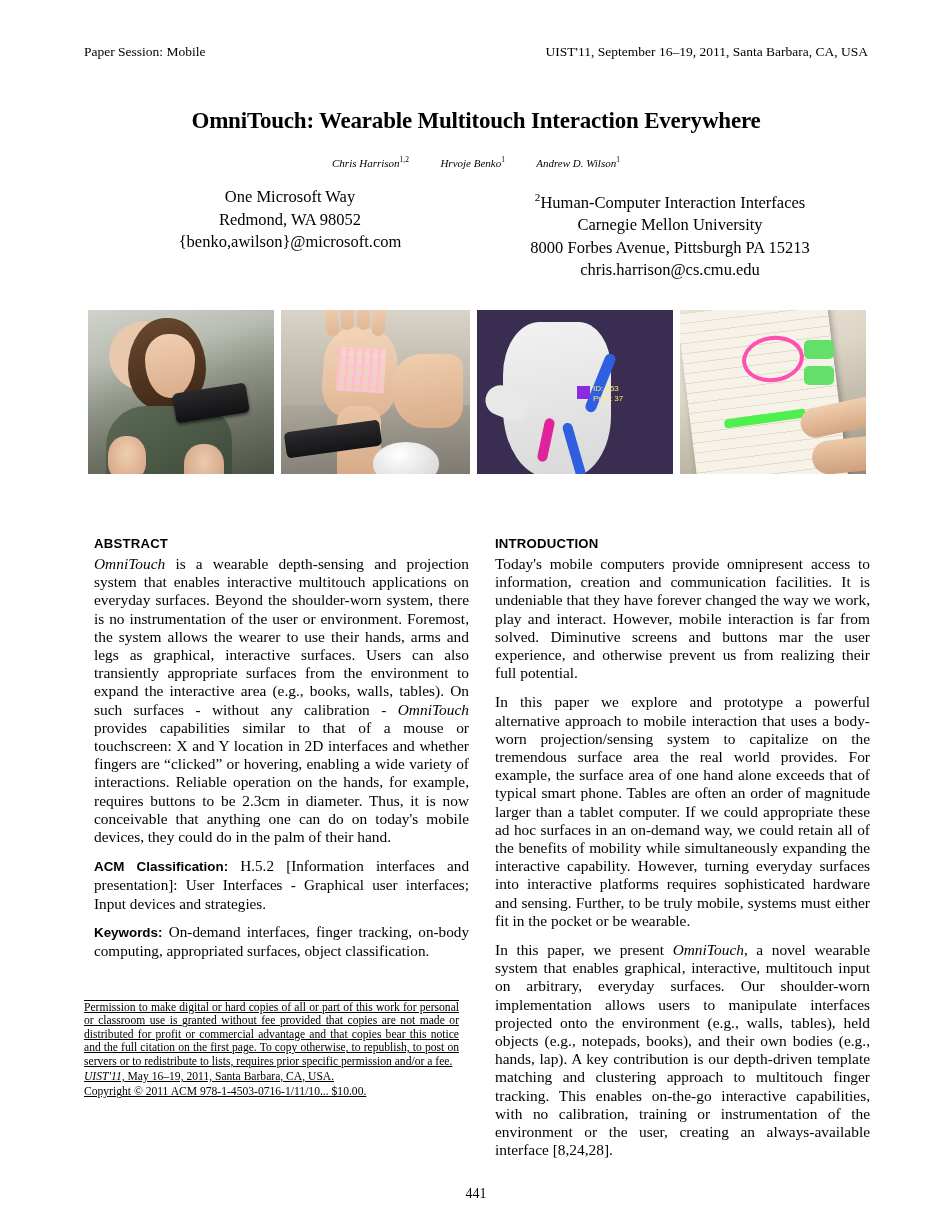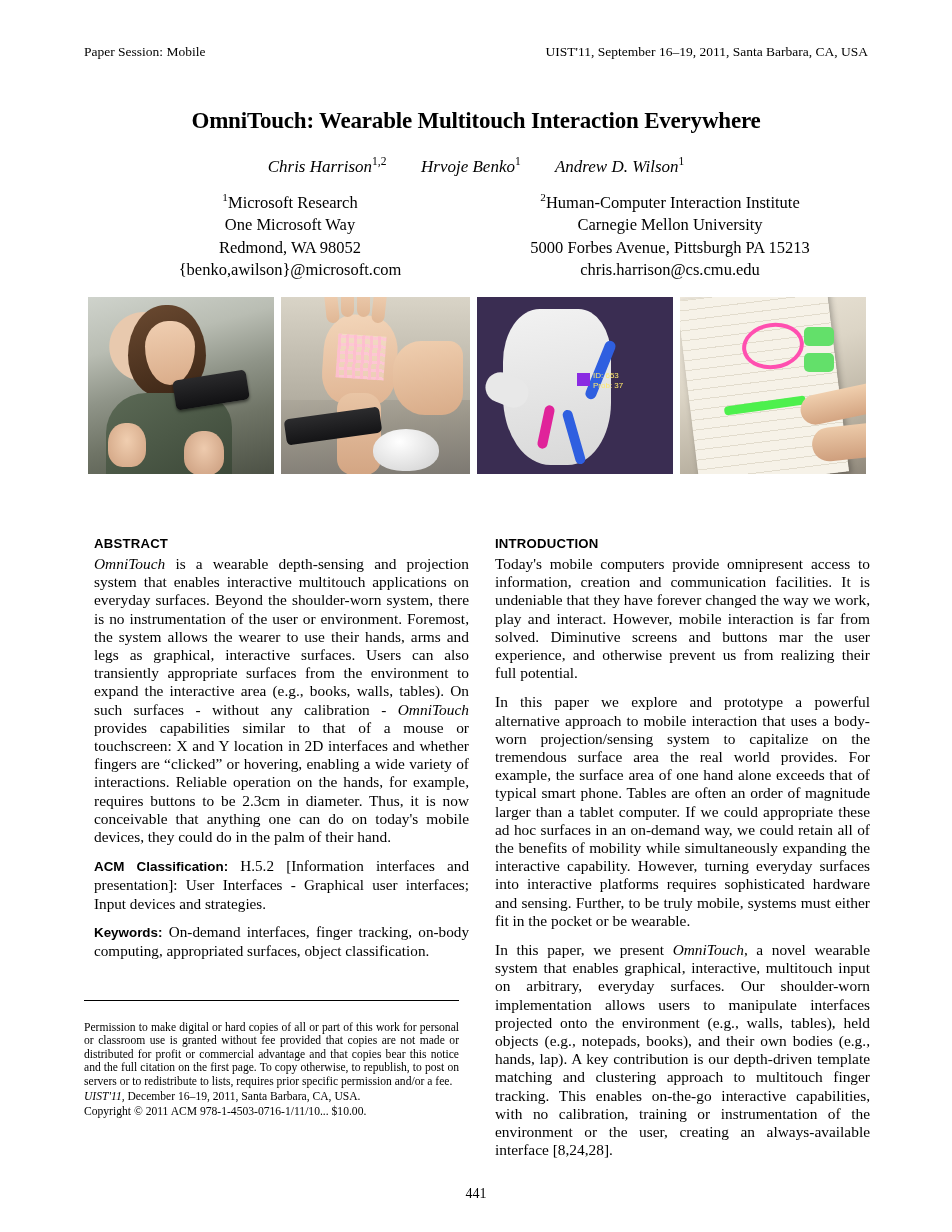--- a/index.html
+++ b/index.html
@@ -49,21 +49,21 @@
     letter-spacing: -0.2px;
   }
 
   
   .authors {
     position: absolute;
     top: 155px;
     left: 64px;
     width: 824px;
     text-align: center;
-    font-size: 17px;
+    font-size: 11px;
     font-style: italic;
   }
   .authors .sp { display: inline-block; width: 26px; }
   sup { font-size: 0.68em; vertical-align: super; font-style: normal; }
 
   
   .affils {
     position: absolute;
     top: 186px;
     left: 100px;
@@ -84,20 +84,21 @@
     left: 88px;
     width: 778px;
     height: 177px;
     display: flex;
     gap: 7px;
   }
   .fig-cell {
     position: relative;
     overflow: hidden;
     background: #7f1d1d;
+    margin-top: 13px;
   }
   .fc1 { width: 187px; }
   .fc2 { width: 190px; }
   .fc3 { width: 197px; }
   .fc4 { width: 187px; }
 
   
   .p1 {
     width: 100%; height: 100%;
     background:
@@ -321,24 +322,25 @@
     text-align: justify;
   }
 
   
   .copyright {
     position: absolute;
     left: 84px;
     top: 1000px;
     width: 375px;
     border-top: 1px solid #000;
-    padding-top: 20px;
+    padding-top: 0;
     font-size: 11.6px;
     line-height: 13.4px;
     text-align: justify;
+    text-decoration: underline;
   }
   .copyright .line-it { font-style: italic; }
   .copyright p { margin: 0 0 2px 0; }
 
   
   .pagenum {
     position: absolute;
     top: 1186px;
     left: 0;
     width: 952px;
@@ -361,29 +363,28 @@
   <div class="authors">
     <span><span>Chris Harrison</span><sup>1,2</sup></span>
     <span class="sp"></span>
     <span><span>Hrvoje Benko</span><sup>1</sup></span>
     <span class="sp"></span>
     <span><span>Andrew D. Wilson</span><sup>1</sup></span>
   </div>
 
   <div class="affils">
     <div class="affil">
-      <div><sup>1</sup><span>Microsoft Research</span></div>
       <div>One Microsoft Way</div>
       <div>Redmond, WA 98052</div>
       <div>{benko,awilson}@microsoft.com</div>
     </div>
     <div class="affil">
-      <div><sup>2</sup><span>Human-Computer Interaction Institute</span></div>
+      <div><sup>2</sup><span>Human-Computer Interaction Interfaces</span></div>
       <div>Carnegie Mellon University</div>
-      <div>5000 Forbes Avenue, Pittsburgh PA 15213</div>
+      <div>8000 Forbes Avenue, Pittsburgh PA 15213</div>
       <div>chris.harrison@cs.cmu.edu</div>
     </div>
   </div>
 
   <div class="figure">
     <div class="fig-cell fc1">
       <div class="p1">
         <div class="hair"></div>
           <div class="face"></div>
           <div class="torso"></div>
@@ -450,19 +451,19 @@
     <div class="col col-right">
       <h2 class="sec">INTRODUCTION</h2>
       <p class="body">Today's mobile computers provide omnipresent access to information, creation and communication facilities. It is undeniable that they have forever changed the way we work, play and interact. However, mobile interaction is far from solved. Diminutive screens and buttons mar the user experience, and otherwise prevent us from realizing their full potential.</p>
       <p class="body">In this paper we explore and prototype a powerful alternative approach to mobile interaction that uses a body-worn projection/sensing system to capitalize on the tremendous surface area the real world provides. For example, the surface area of one hand alone exceeds that of typical smart phone. Tables are often an order of magnitude larger than a tablet computer. If we could appropriate these ad hoc surfaces in an on-demand way, we could retain all of the benefits of mobility while simultaneously expanding the interactive capability. However, turning everyday surfaces into interactive platforms requires sophisticated hardware and sensing. Further, to be truly mobile, systems must either fit in the pocket or be wearable.</p>
       <p class="body"><span>In this paper, we present </span><i>OmniTouch</i><span>, a novel wearable system that enables graphical, interactive, multitouch input on arbitrary, everyday surfaces. Our shoulder-worn implementation allows users to manipulate interfaces projected onto the environment (e.g., walls, tables), held objects (e.g., notepads, books), and their own bodies (e.g., hands, lap). A key contribution is our depth-driven template matching and clustering approach to multitouch finger tracking. This enables on-the-go interactive capabilities, with no calibration, training or instrumentation of the environment or the user, creating an always-available interface [8,24,28].</span></p>
     </div>
   </div>
 
   <div class="copyright">
     <p>Permission to make digital or hard copies of all or part of this work for personal or classroom use is granted without fee provided that copies are not made or distributed for profit or commercial advantage and that copies bear this notice and the full citation on the first page. To copy otherwise, to republish, to post on servers or to redistribute to lists, requires prior specific permission and/or a fee.</p>
-    <p><span class="line-it">UIST'11,</span><span> December 16–19, 2011, Santa Barbara, CA, USA.</span></p>
+    <p><span class="line-it">UIST'11,</span><span> May 16–19, 2011, Santa Barbara, CA, USA.</span></p>
     <p>Copyright © 2011 ACM 978-1-4503-0716-1/11/10... $10.00.</p>
   </div>
 
   <div class="pagenum">441</div>
 
 </div>
 
 </body></html>

